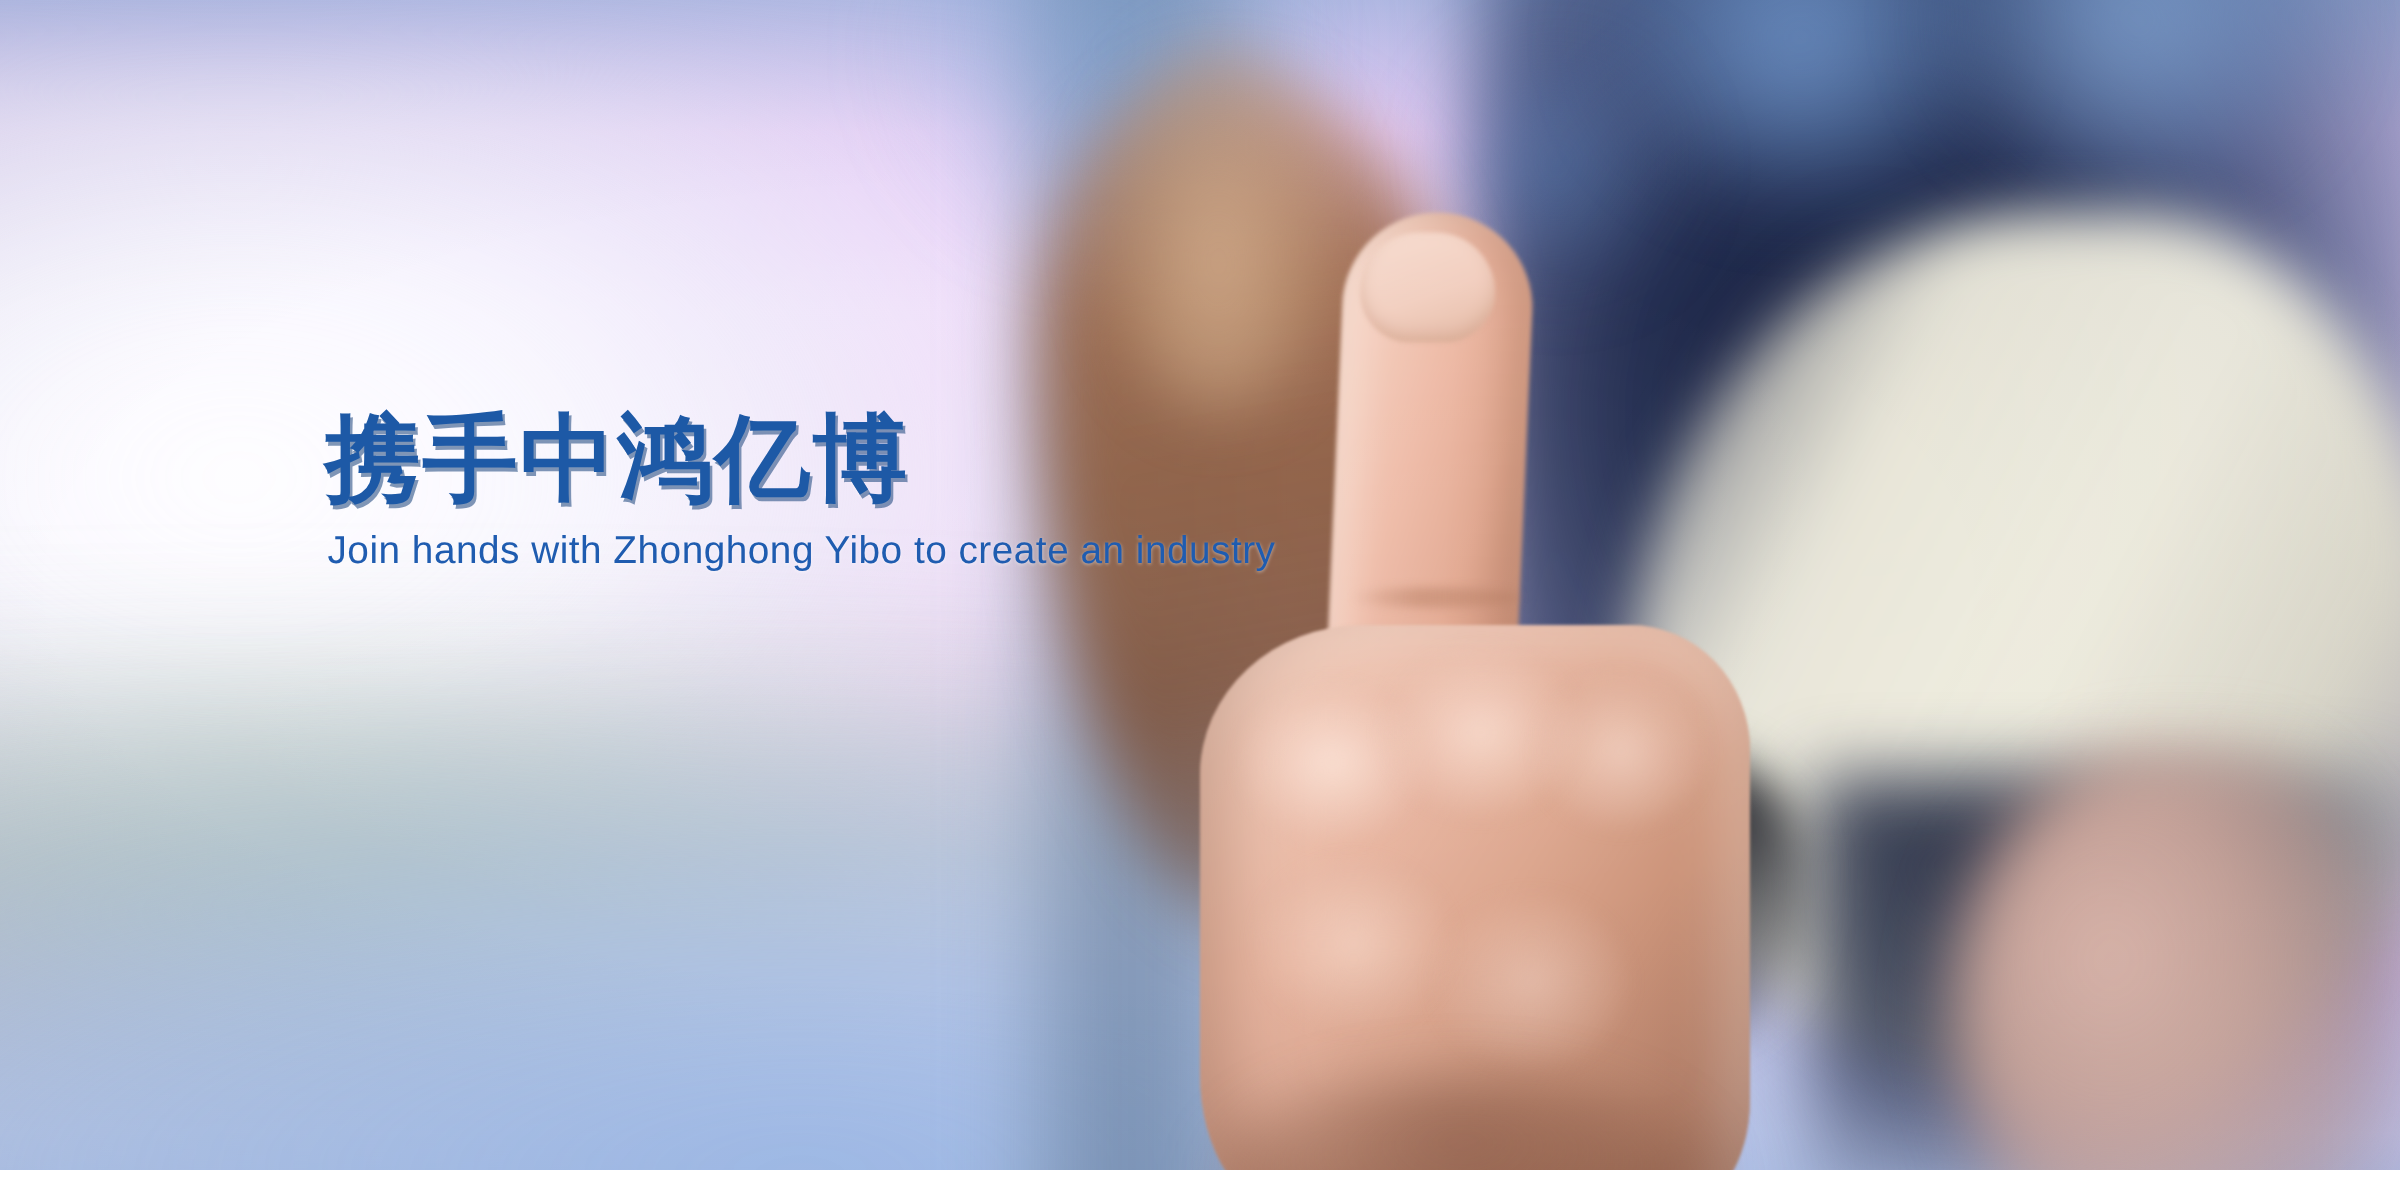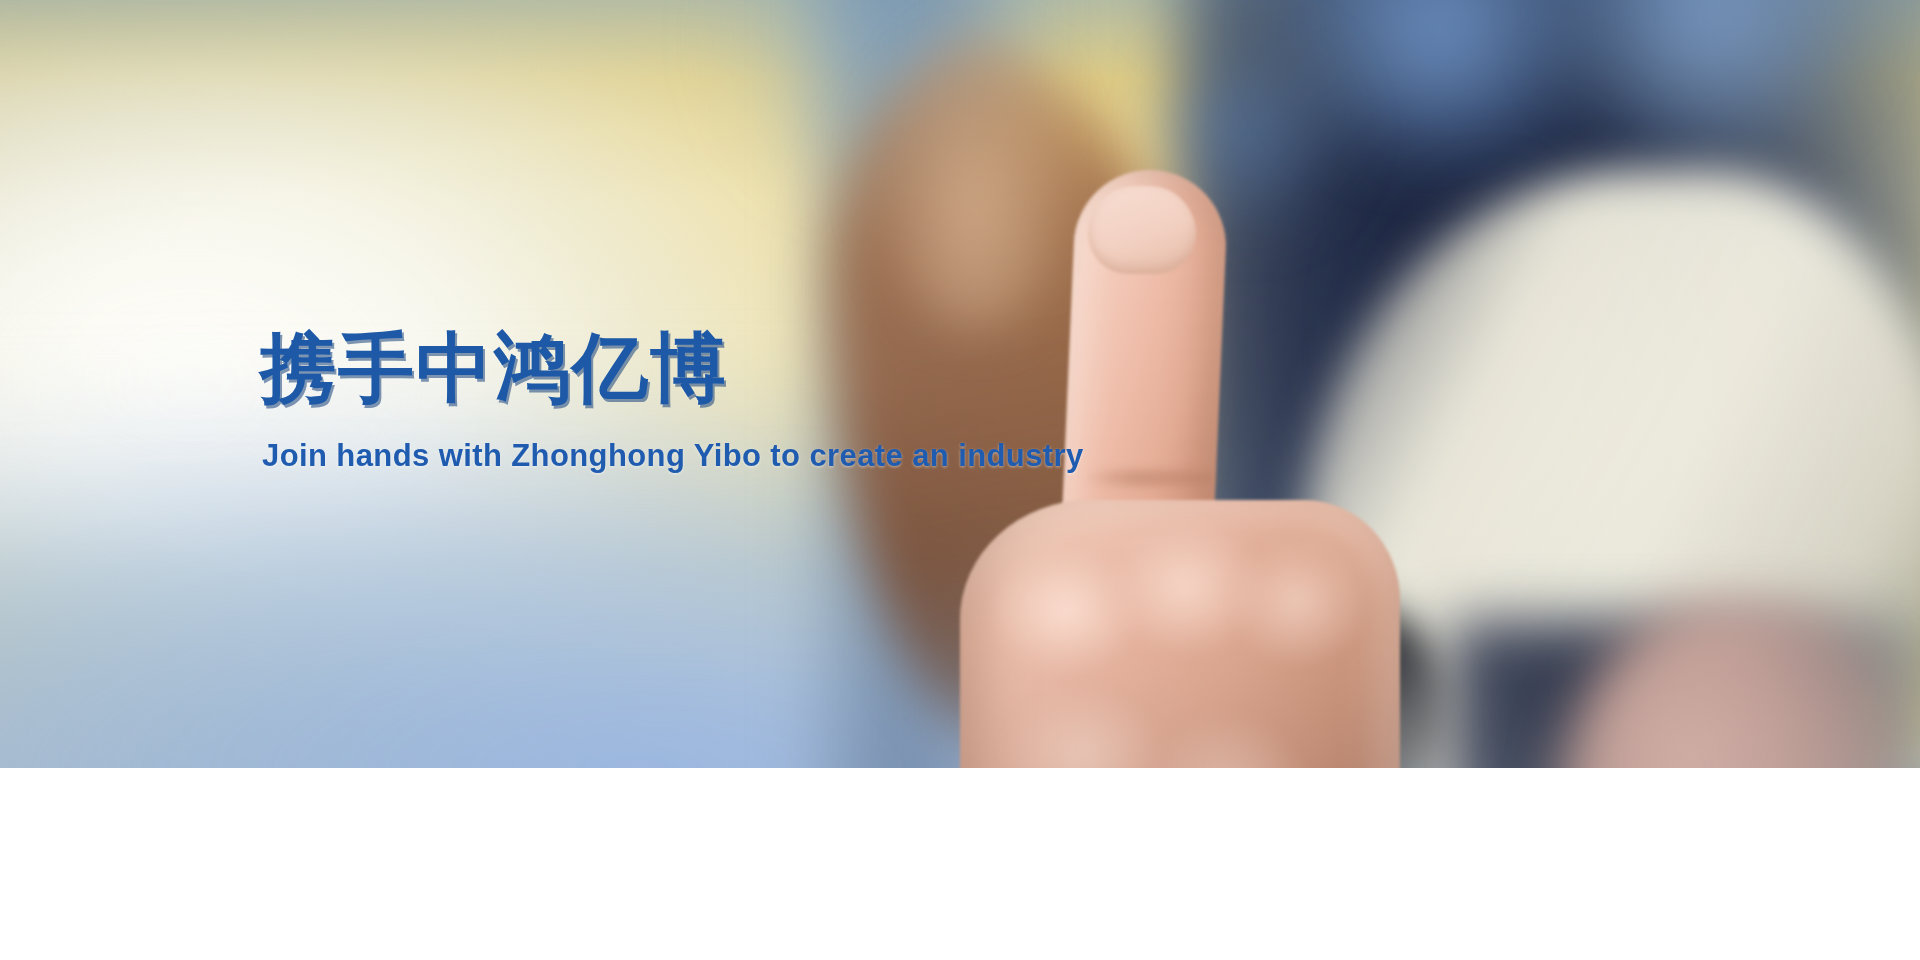--- a/index.html
+++ b/index.html
@@ -8,23 +8,23 @@
     padding: 0;
     background: #ffffff;
   }
   body {
     font-family: "Liberation Sans", "DejaVu Sans", sans-serif;
   }
 
   .banner {
     position: relative;
     width: 1920px;
-    height: 768px;
+    height: 936px;
     overflow: hidden;
-    background: #eab308;
+    background: #f0abfc;
   }
 
   
   .photo {
     position: absolute;
     inset: 0;
     overflow: hidden;
   }
 
   
@@ -322,23 +322,23 @@
     font-size: 76px;
     margin-left: 260px;
   }
   .headline-2 {
     font-size: 76px;
     margin-left: 340px;
     margin-top: 30px;
   }
   .subhead {
     margin-left: 262px;
-    margin-top: 32px;
+    margin-top: 16px;
     font-size: 31px;
-    font-weight: 700;
+    font-weight: 400;
     color: #1f5cb0;
     letter-spacing: 0.4px;
     white-space: nowrap;
     text-shadow: 0 1px 3px rgba(255,255,255,0.5);
     text-align: center;
   }
 </style>
 </head>
 <body>
 

